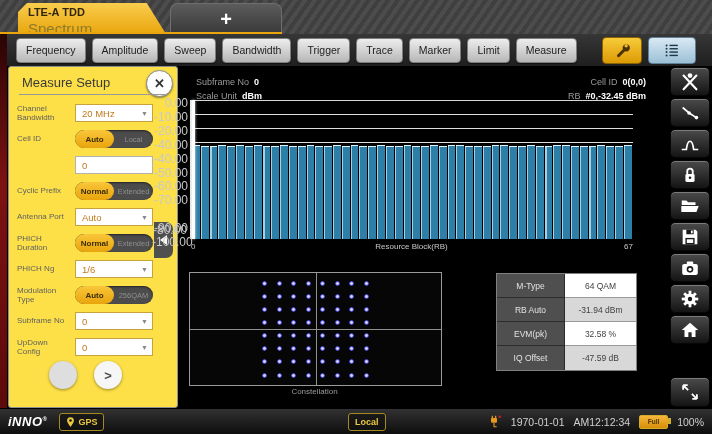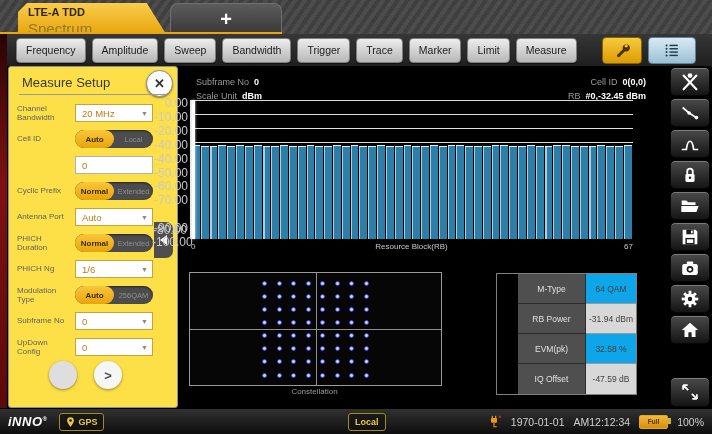--- a/index.html
+++ b/index.html
@@ -84,25 +84,25 @@
   #constellation{position:absolute;left:189px;top:272px;width:251px;height:112px;
       border:1px solid #9a9a9a;background:#060606;}
   .c-vline{position:absolute;left:50%;top:0;width:1px;height:100%;background:#8f8f8f;}
   .c-hline{position:absolute;left:0;top:50%;width:100%;height:1px;background:#8f8f8f;}
   .c-dot{position:absolute;width:5px;height:5px;border-radius:50%;
       background:radial-gradient(circle,#d4d4ff 0 25%,#3d3dcc 60%,rgba(10,10,40,0) 85%);}
   .c-label{position:absolute;left:189px;top:387px;width:251px;text-align:center;font-size:8px;color:#9a9a9a;}
 
   
   #results{position:absolute;left:496px;top:273px;width:139px;border:1px solid #808080;}
-  .t-row{display:flex;height:30px;margin-left:21px;}
+  .t-row{display:flex;height:24px;}
   .t-label{width:68px;background:#4f4f4f;color:#e2e2e2;font-size:8.5px;display:flex;align-items:center;
       justify-content:center;border-right:1px solid #2b2b2b;border-bottom:1px solid #2b2b2b;box-sizing:border-box;}
   .t-value{flex:1;font-size:8.5px;color:#3f3f3f;display:flex;align-items:center;justify-content:center;
-      border-bottom:1px solid #9a9a9a;box-sizing:border-box;background:#0ea5e9;}
+      border-bottom:1px solid #9a9a9a;box-sizing:border-box;background:#ffffff;}
   .t-row:nth-child(even) .t-value{background:#d8d8d8;}
   .t-row:last-child .t-label,.t-row:last-child .t-value{border-bottom:none;}
 
   
   .sidebar{position:absolute;left:668px;top:66px;width:44px;height:342px;background:#000;}
   .side-btn{position:absolute;left:2px;width:40px;height:29px;border-radius:5px;box-sizing:border-box;
       background:linear-gradient(#4a4a4a,#141414);border:1px solid #060606;
       box-shadow:inset 0 1px 0 rgba(255,255,255,.28);display:flex;align-items:center;justify-content:center;}
 
   
@@ -428,21 +428,21 @@
       <div class="c-dot" style="left: 174px; top: 7.5px;"></div>
     </div>
   <div class="c-label">Constellation</div>
 
   <div id="results">
       <div class="t-row">
         <div class="t-label">M-Type</div>
         <div class="t-value">64 QAM</div>
       </div>
       <div class="t-row">
-        <div class="t-label">RB Power</div>
+        <div class="t-label">RB Auto</div>
         <div class="t-value">-31.94 dBm</div>
       </div>
       <div class="t-row">
         <div class="t-label">EVM(pk)</div>
         <div class="t-value">32.58 %</div>
       </div>
       <div class="t-row">
         <div class="t-label">IQ Offset</div>
         <div class="t-value">-47.59 dB</div>
       </div>

